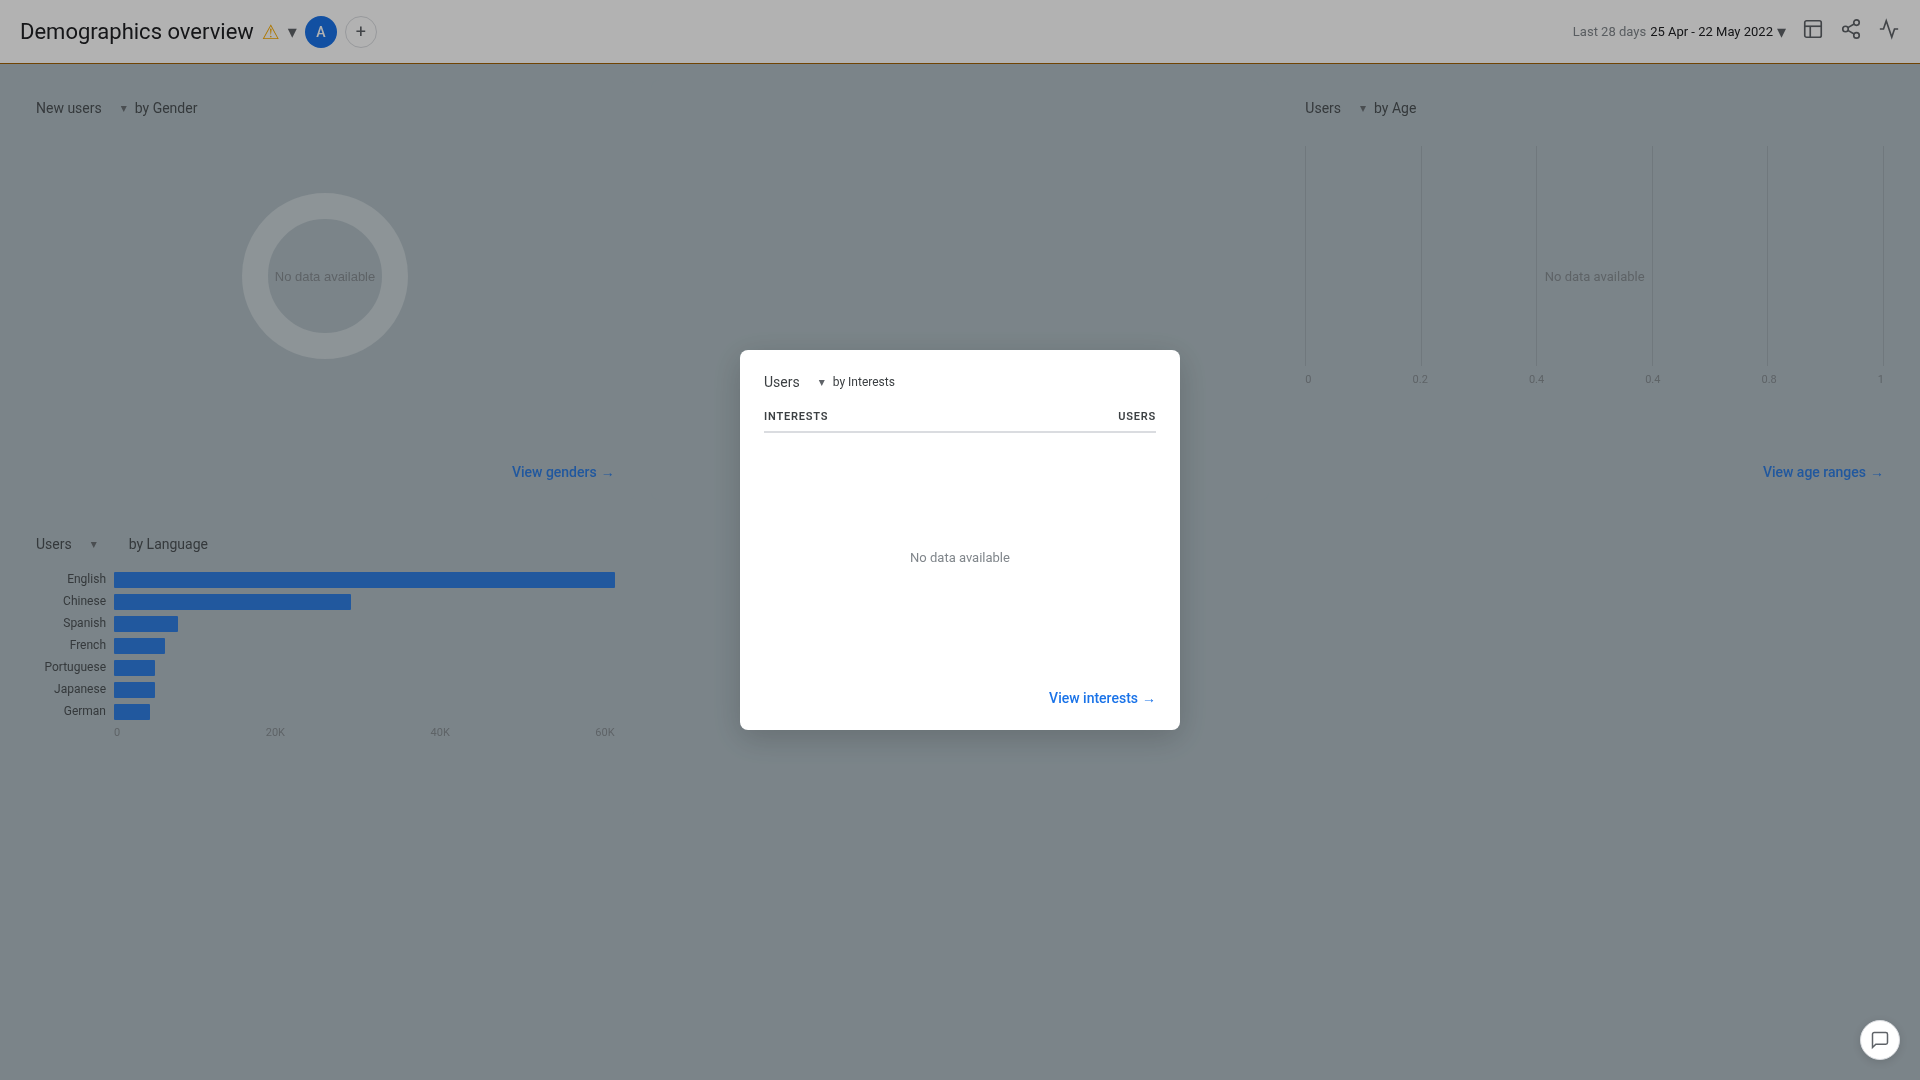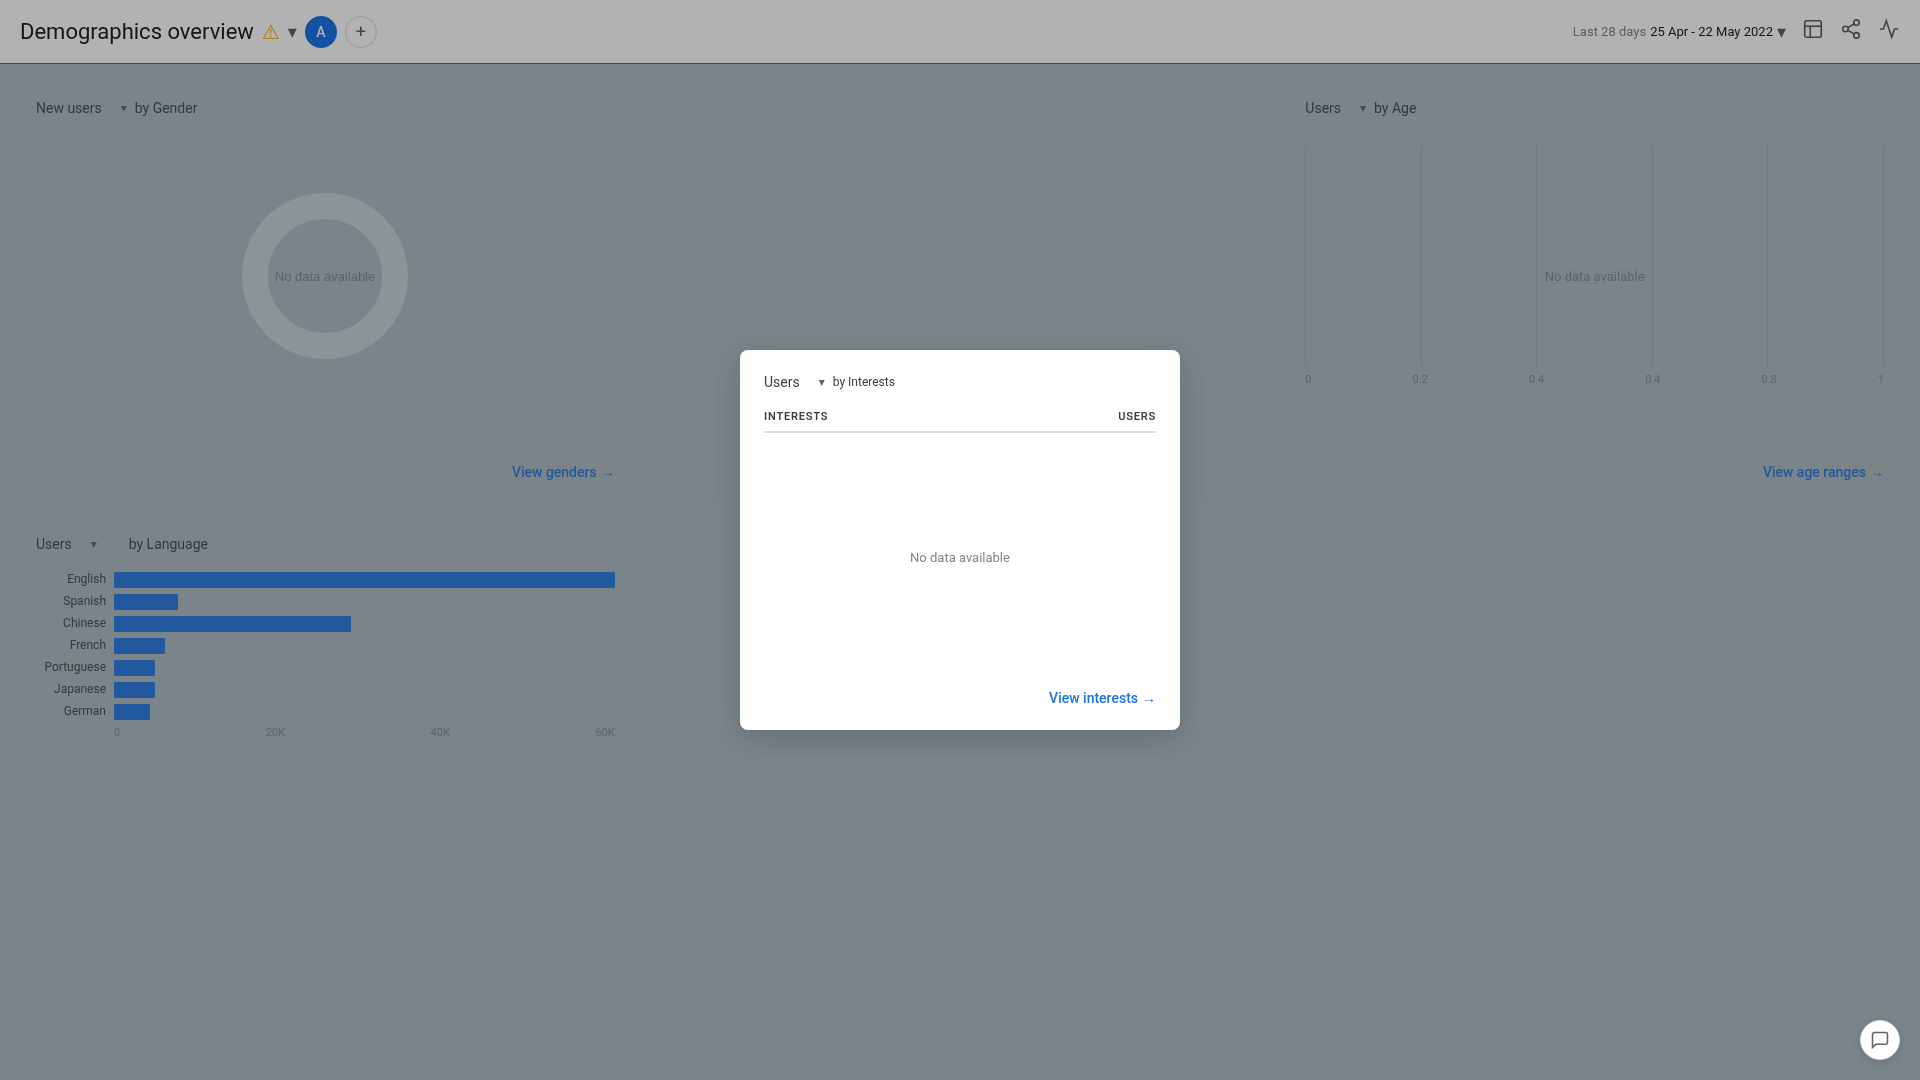--- a/index.html
+++ b/index.html
@@ -428,29 +428,29 @@
         <span style="margin-left:4px;padding-left:24px;">by Language</span>
       </div>
       <div class="bar-chart" id="bar-chart-container">
       <div class="bar-row">
       <div class="bar-label">English</div>
       <div class="bar-track">
         <div class="bar-fill" style="width:100%"></div>
       </div>
     </div>
           <div class="bar-row">
+      <div class="bar-label">Chinese</div>
+      <div class="bar-track">
+        <div class="bar-fill" style="width:47.43589743589743%"></div>
+      </div>
+    </div>
+          <div class="bar-row">
       <div class="bar-label">Spanish</div>
       <div class="bar-track">
         <div class="bar-fill" style="width:12.82051282051282%"></div>
-      </div>
-    </div>
-          <div class="bar-row">
-      <div class="bar-label">Chinese</div>
-      <div class="bar-track">
-        <div class="bar-fill" style="width:47.43589743589743%"></div>
       </div>
     </div>
           <div class="bar-row">
       <div class="bar-label">French</div>
       <div class="bar-track">
         <div class="bar-fill" style="width:10.256410256410255%"></div>
       </div>
     </div>
           <div class="bar-row">
       <div class="bar-label">Portuguese</div>

